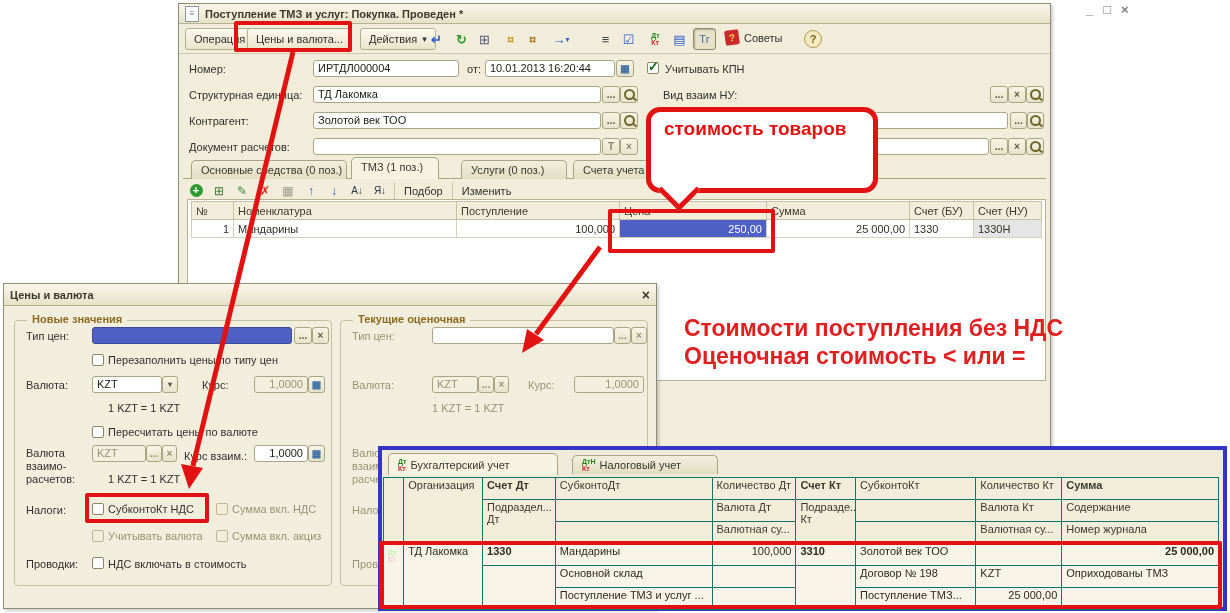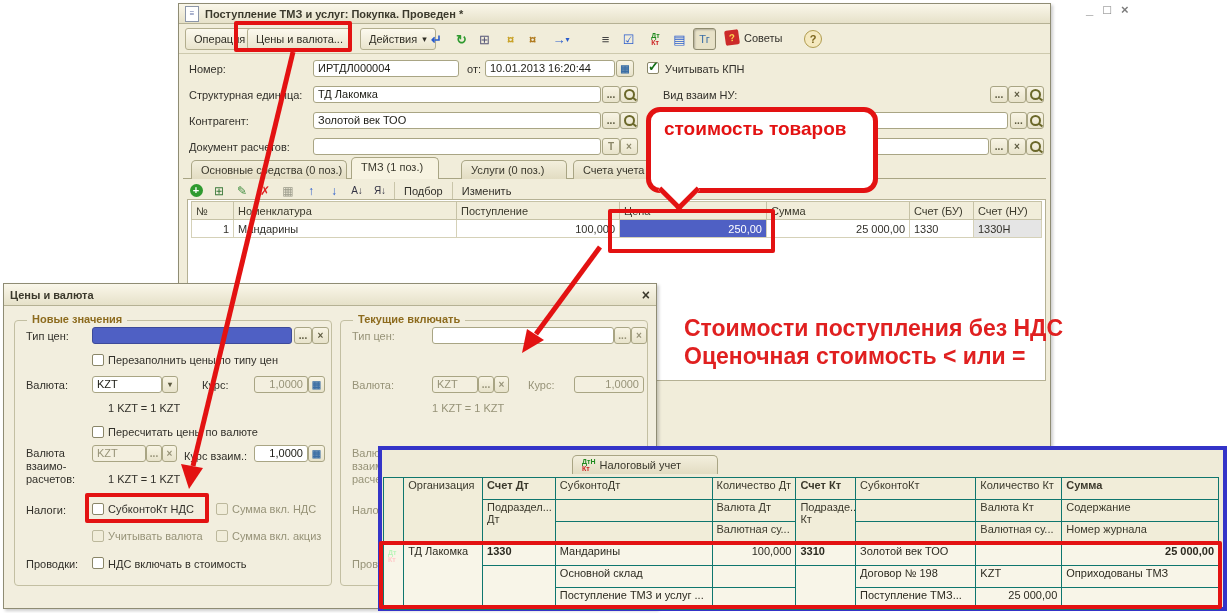--- a/index.html
+++ b/index.html
@@ -331,41 +331,48 @@
   <span class="l cb dis" style="left:88px;top:246px"></span>
   <span class="l lbl dis-t" style="left:104px;top:246px">Учитывать валюта</span>
   <span class="l cb dis" style="left:212px;top:246px"></span>
   <span class="l lbl dis-t" style="left:228px;top:246px">Сумма вкл. акциз</span>
 
   <span class="l lbl" style="left:22px;top:274px">Проводки:</span>
   <span class="l cb" style="left:88px;top:273px"></span>
   <span class="l lbl" style="left:104px;top:274px">НДС включать в стоимость</span>
 
   <div class="l group" style="left:336px;top:36px;width:308px;height:266px">
-    <span class="legend">Текущие включать</span>
+    <span class="legend">Текущие оценочная</span>
   </div>
   <span class="l lbl dis-t" style="left:348px;top:46px">Тип цен:</span>
   <div class="l fld" style="left:428px;top:43px;width:182px"></div>
   <span class="l sq" style="left:610px;top:43px;width:17px;color:#979378">...</span>
   <span class="l sq" style="left:627px;top:43px;width:16px;color:#979378">×</span>
   <span class="l lbl dis-t" style="left:348px;top:95px">Валюта:</span>
   <div class="l fld dis" style="left:428px;top:92px;width:46px">KZT</div>
   <span class="l sq" style="left:474px;top:92px;width:16px;color:#979378">...</span>
   <span class="l sq" style="left:490px;top:92px;width:15px;color:#979378">×</span>
   <span class="l lbl dis-t" style="left:524px;top:95px">Курс:</span>
   <div class="l fld dis rt" style="left:570px;top:92px;width:70px">1,0000</div>
   <span class="l lbl dis-t" style="left:428px;top:118px">1 KZT = 1 KZT</span>
   <span class="l lbl dis-t" style="left:348px;top:163px">Валюта</span>
   <span class="l lbl dis-t" style="left:348px;top:176px">взаимо-</span>
   <span class="l lbl dis-t" style="left:348px;top:189px">расчетов:</span>
   <span class="l lbl dis-t" style="left:348px;top:220px">Налоги:</span>
   <span class="l lbl dis-t" style="left:348px;top:274px">Проводки:</span>
 </div>
 
 <div class="l bluewin" style="left:378px;top:446px;width:849px;height:165px;z-index:10">
+  <div class="l tab act" style="left:6px;top:3px;width:170px;display:flex;align-items:center">
+    <span class="dtkt">
+      <span class="d">Дт</span>
+        <span class="k">Кт</span>
+    </span>
+    <span>Бухгалтерский учет</span>
+  </div>
   <div class="l tab" style="left:190px;top:5px;width:146px;display:flex;align-items:center">
     <span class="dtkt">
       <span class="d">ДтН</span>
         <span class="k">Кт</span>
     </span>
     <span>Налоговый учет</span>
   </div>
 
   <table class="post l" style="left:1px;top:27px;width:836px">
     <colgroup>

